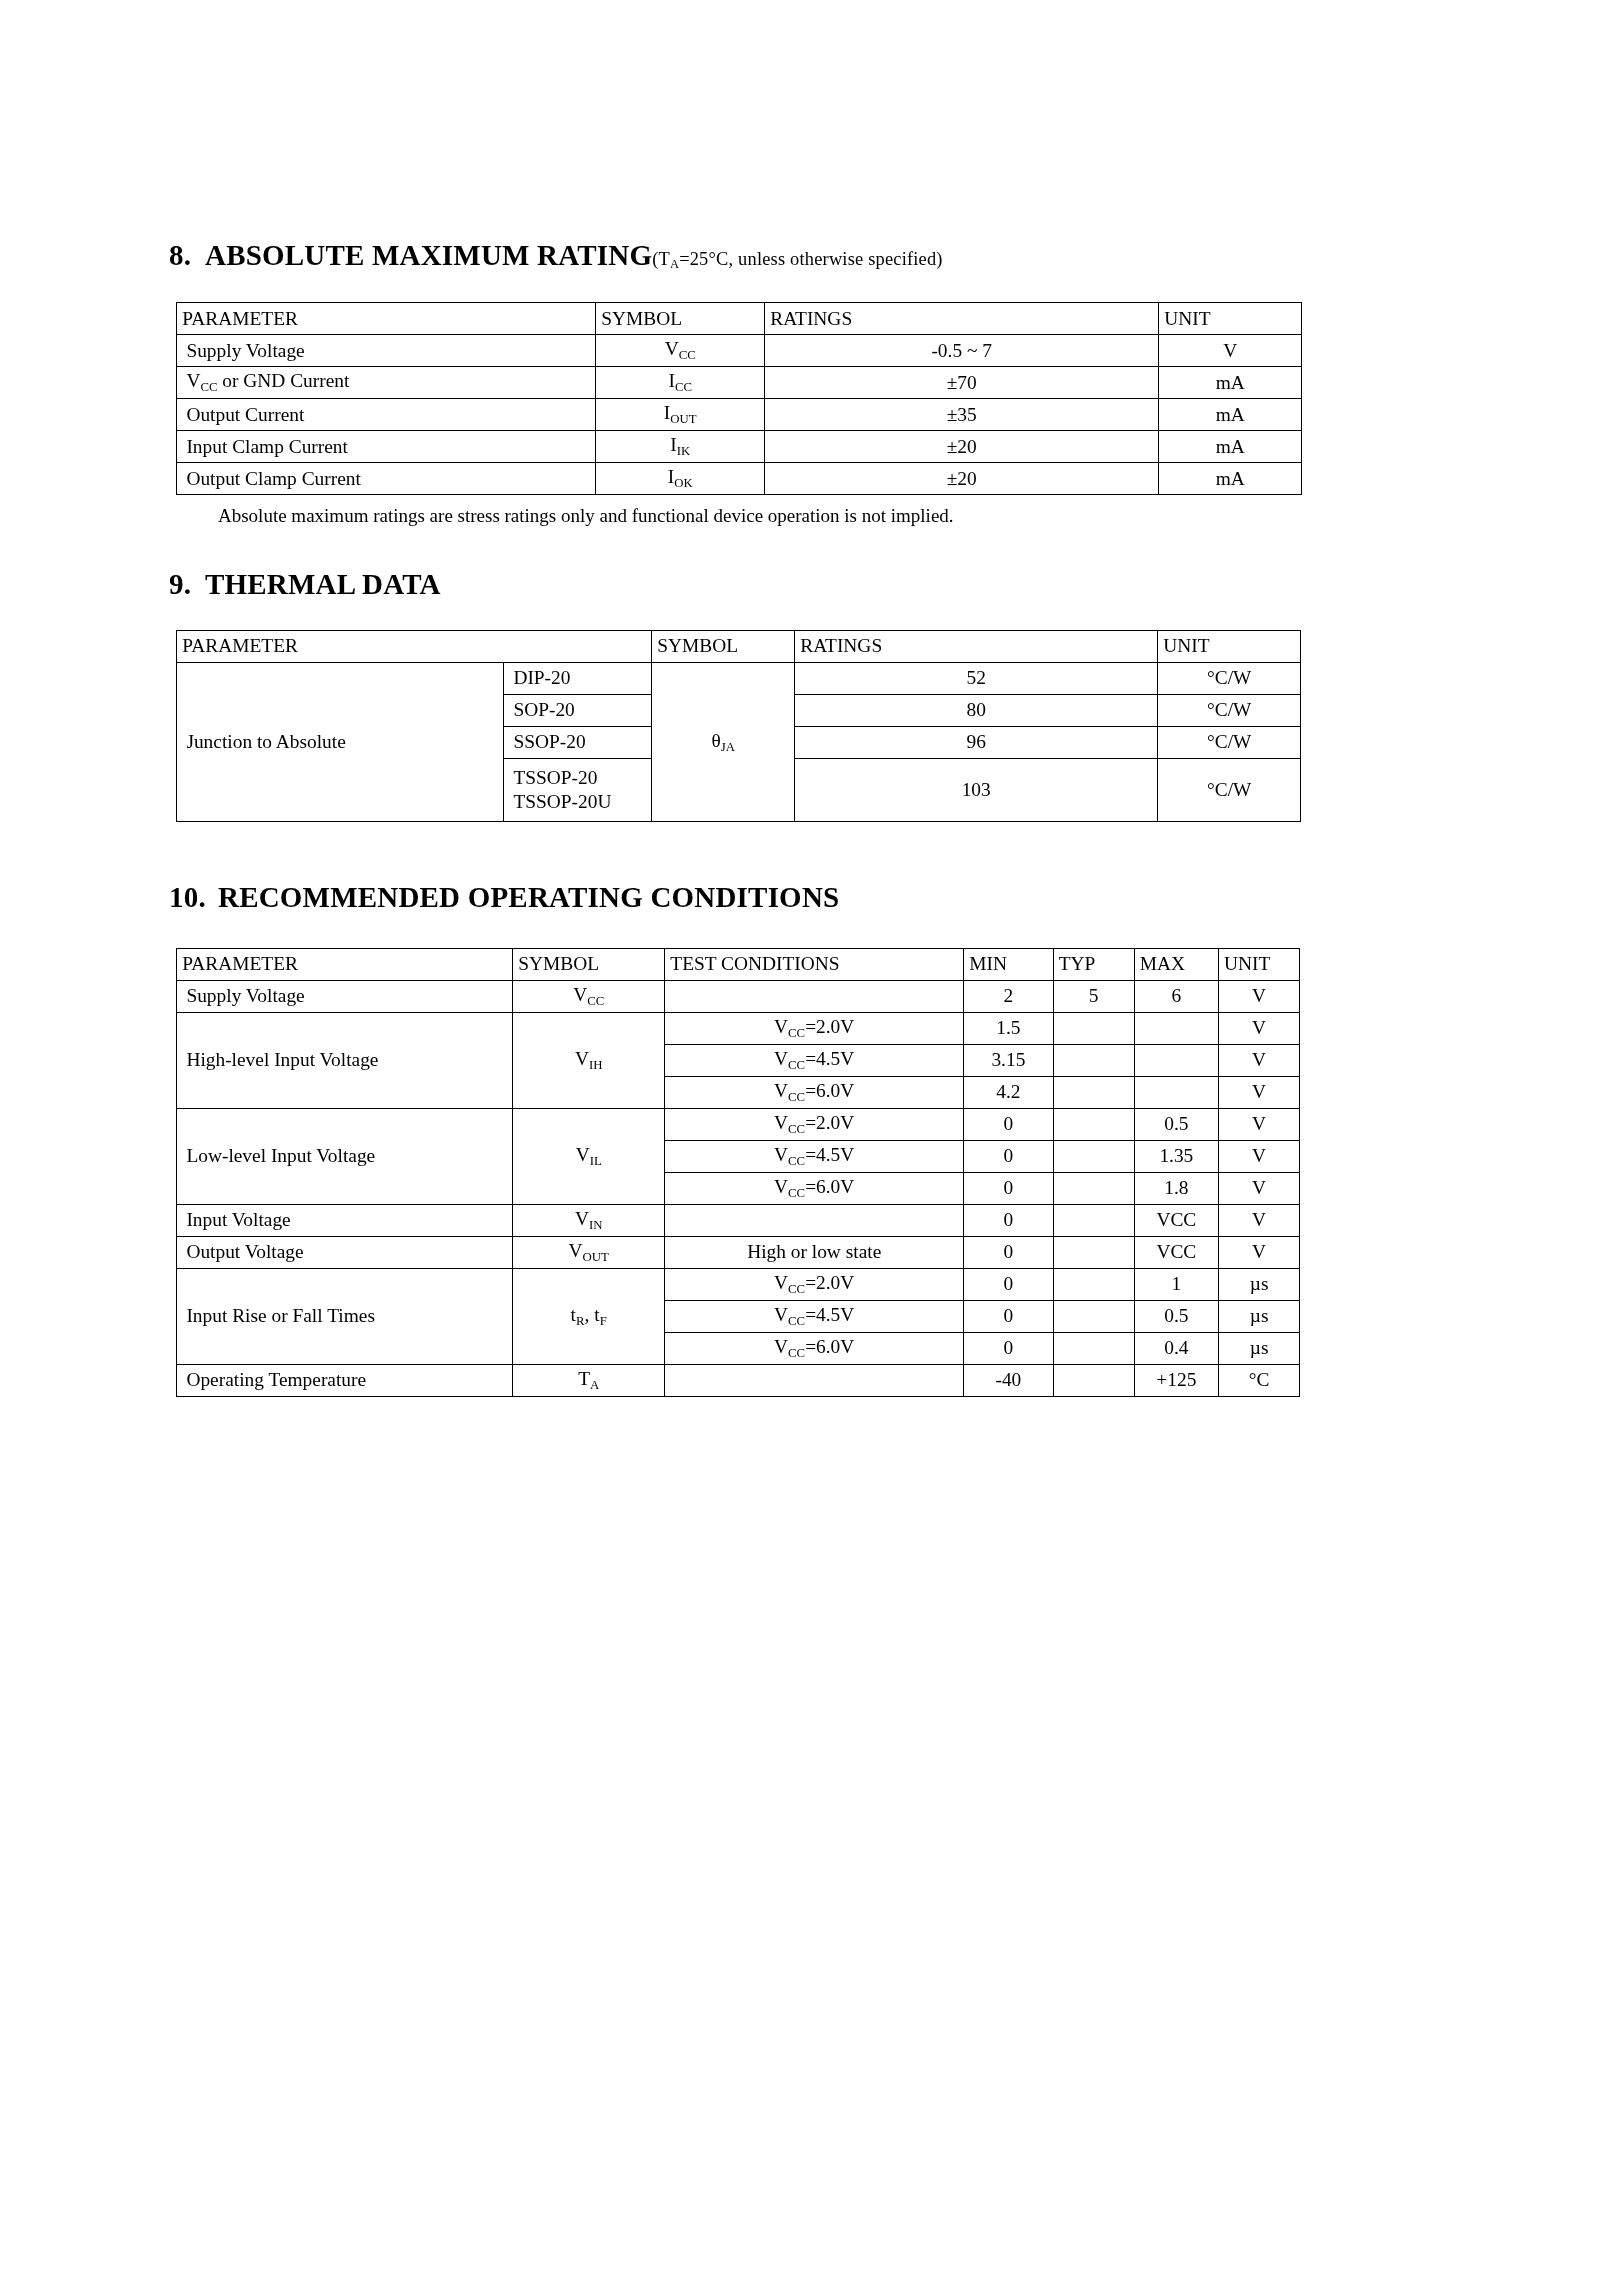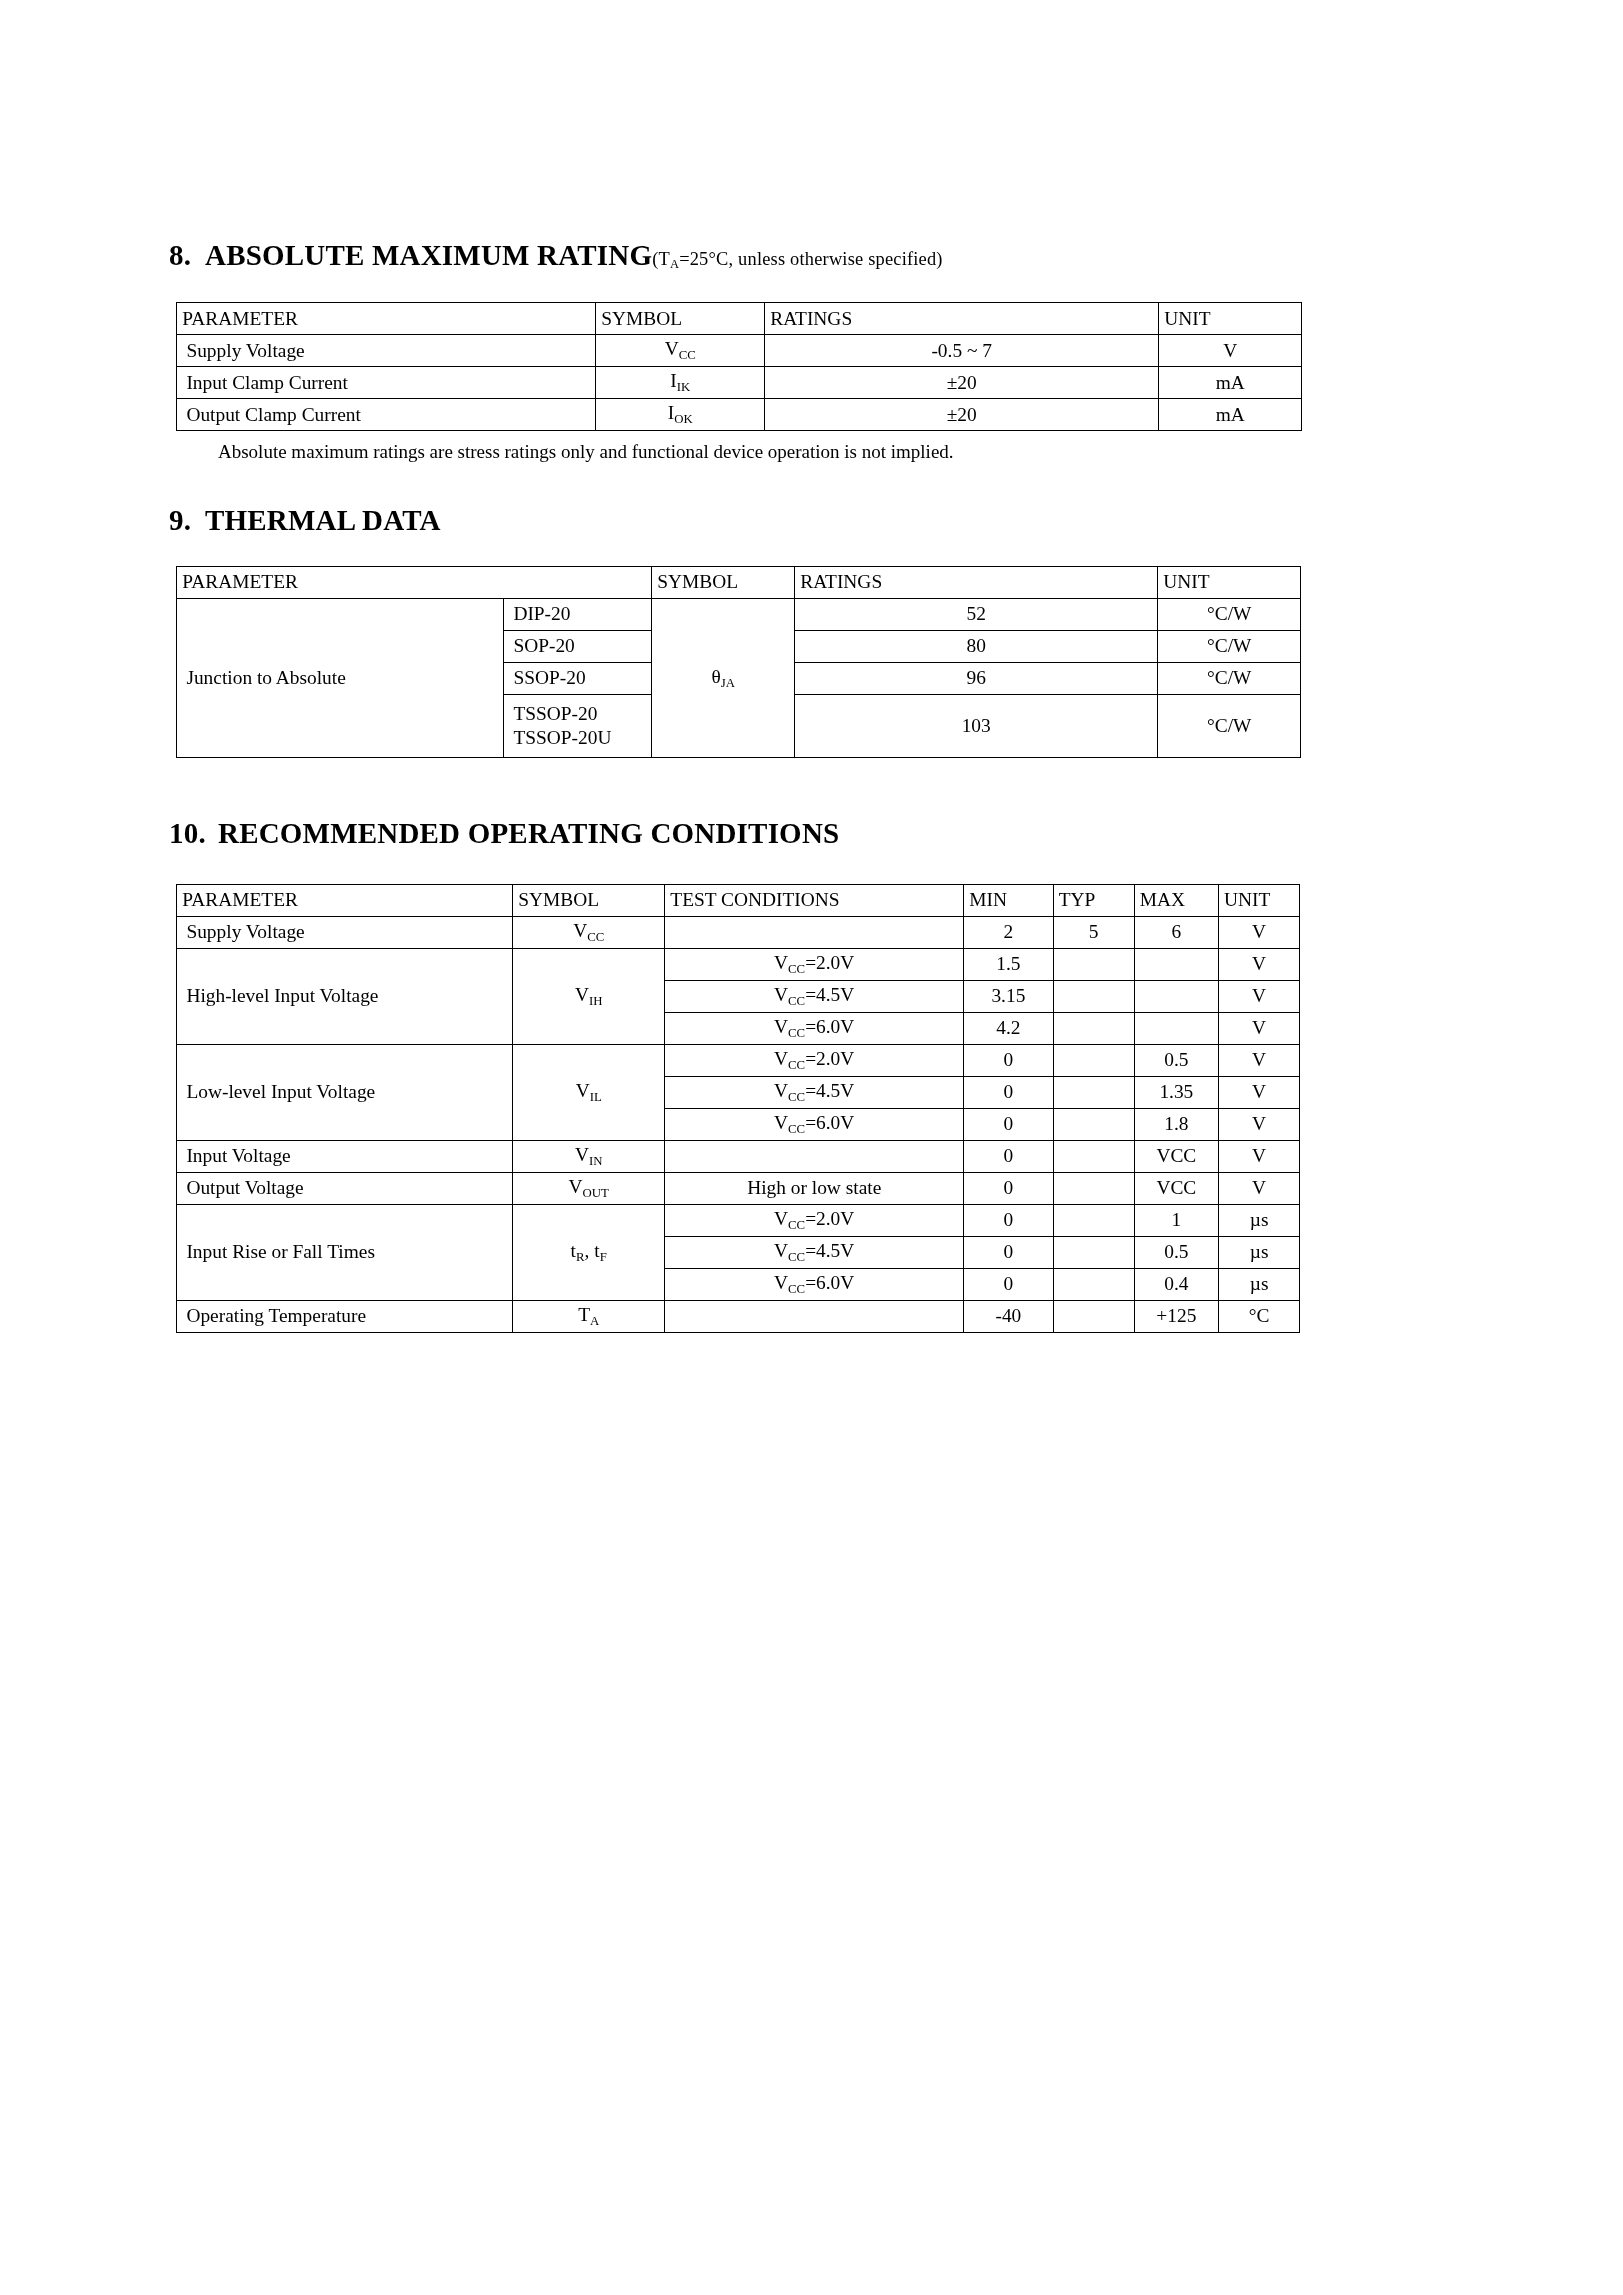--- a/index.html
+++ b/index.html
@@ -130,20 +130,32 @@
           <th>RATINGS</th>
           <th>UNIT</th>
         </tr>
       </thead>
       <tbody>
         <tr>
           <td class="tl">Supply Voltage</td>
           <td class="tc"><span>V</span><sub>CC</sub></td>
           <td class="tc">-0.5 ~ 7</td>
           <td class="tc">V</td>
+        </tr>
+        <tr>
+          <td class="tl"><span>V</span><sub>CC</sub><span> or GND Current</span></td>
+          <td class="tc"><span>I</span><sub>CC</sub></td>
+          <td class="tc">±70</td>
+          <td class="tc">mA</td>
+        </tr>
+        <tr>
+          <td class="tl">Output Current</td>
+          <td class="tc"><span>I</span><sub>OUT</sub></td>
+          <td class="tc">±35</td>
+          <td class="tc">mA</td>
         </tr>
         <tr>
           <td class="tl">Input Clamp Current</td>
           <td class="tc"><span>I</span><sub>IK</sub></td>
           <td class="tc">±20</td>
           <td class="tc">mA</td>
         </tr>
         <tr>
           <td class="tl">Output Clamp Current</td>
           <td class="tc"><span>I</span><sub>OK</sub></td>

